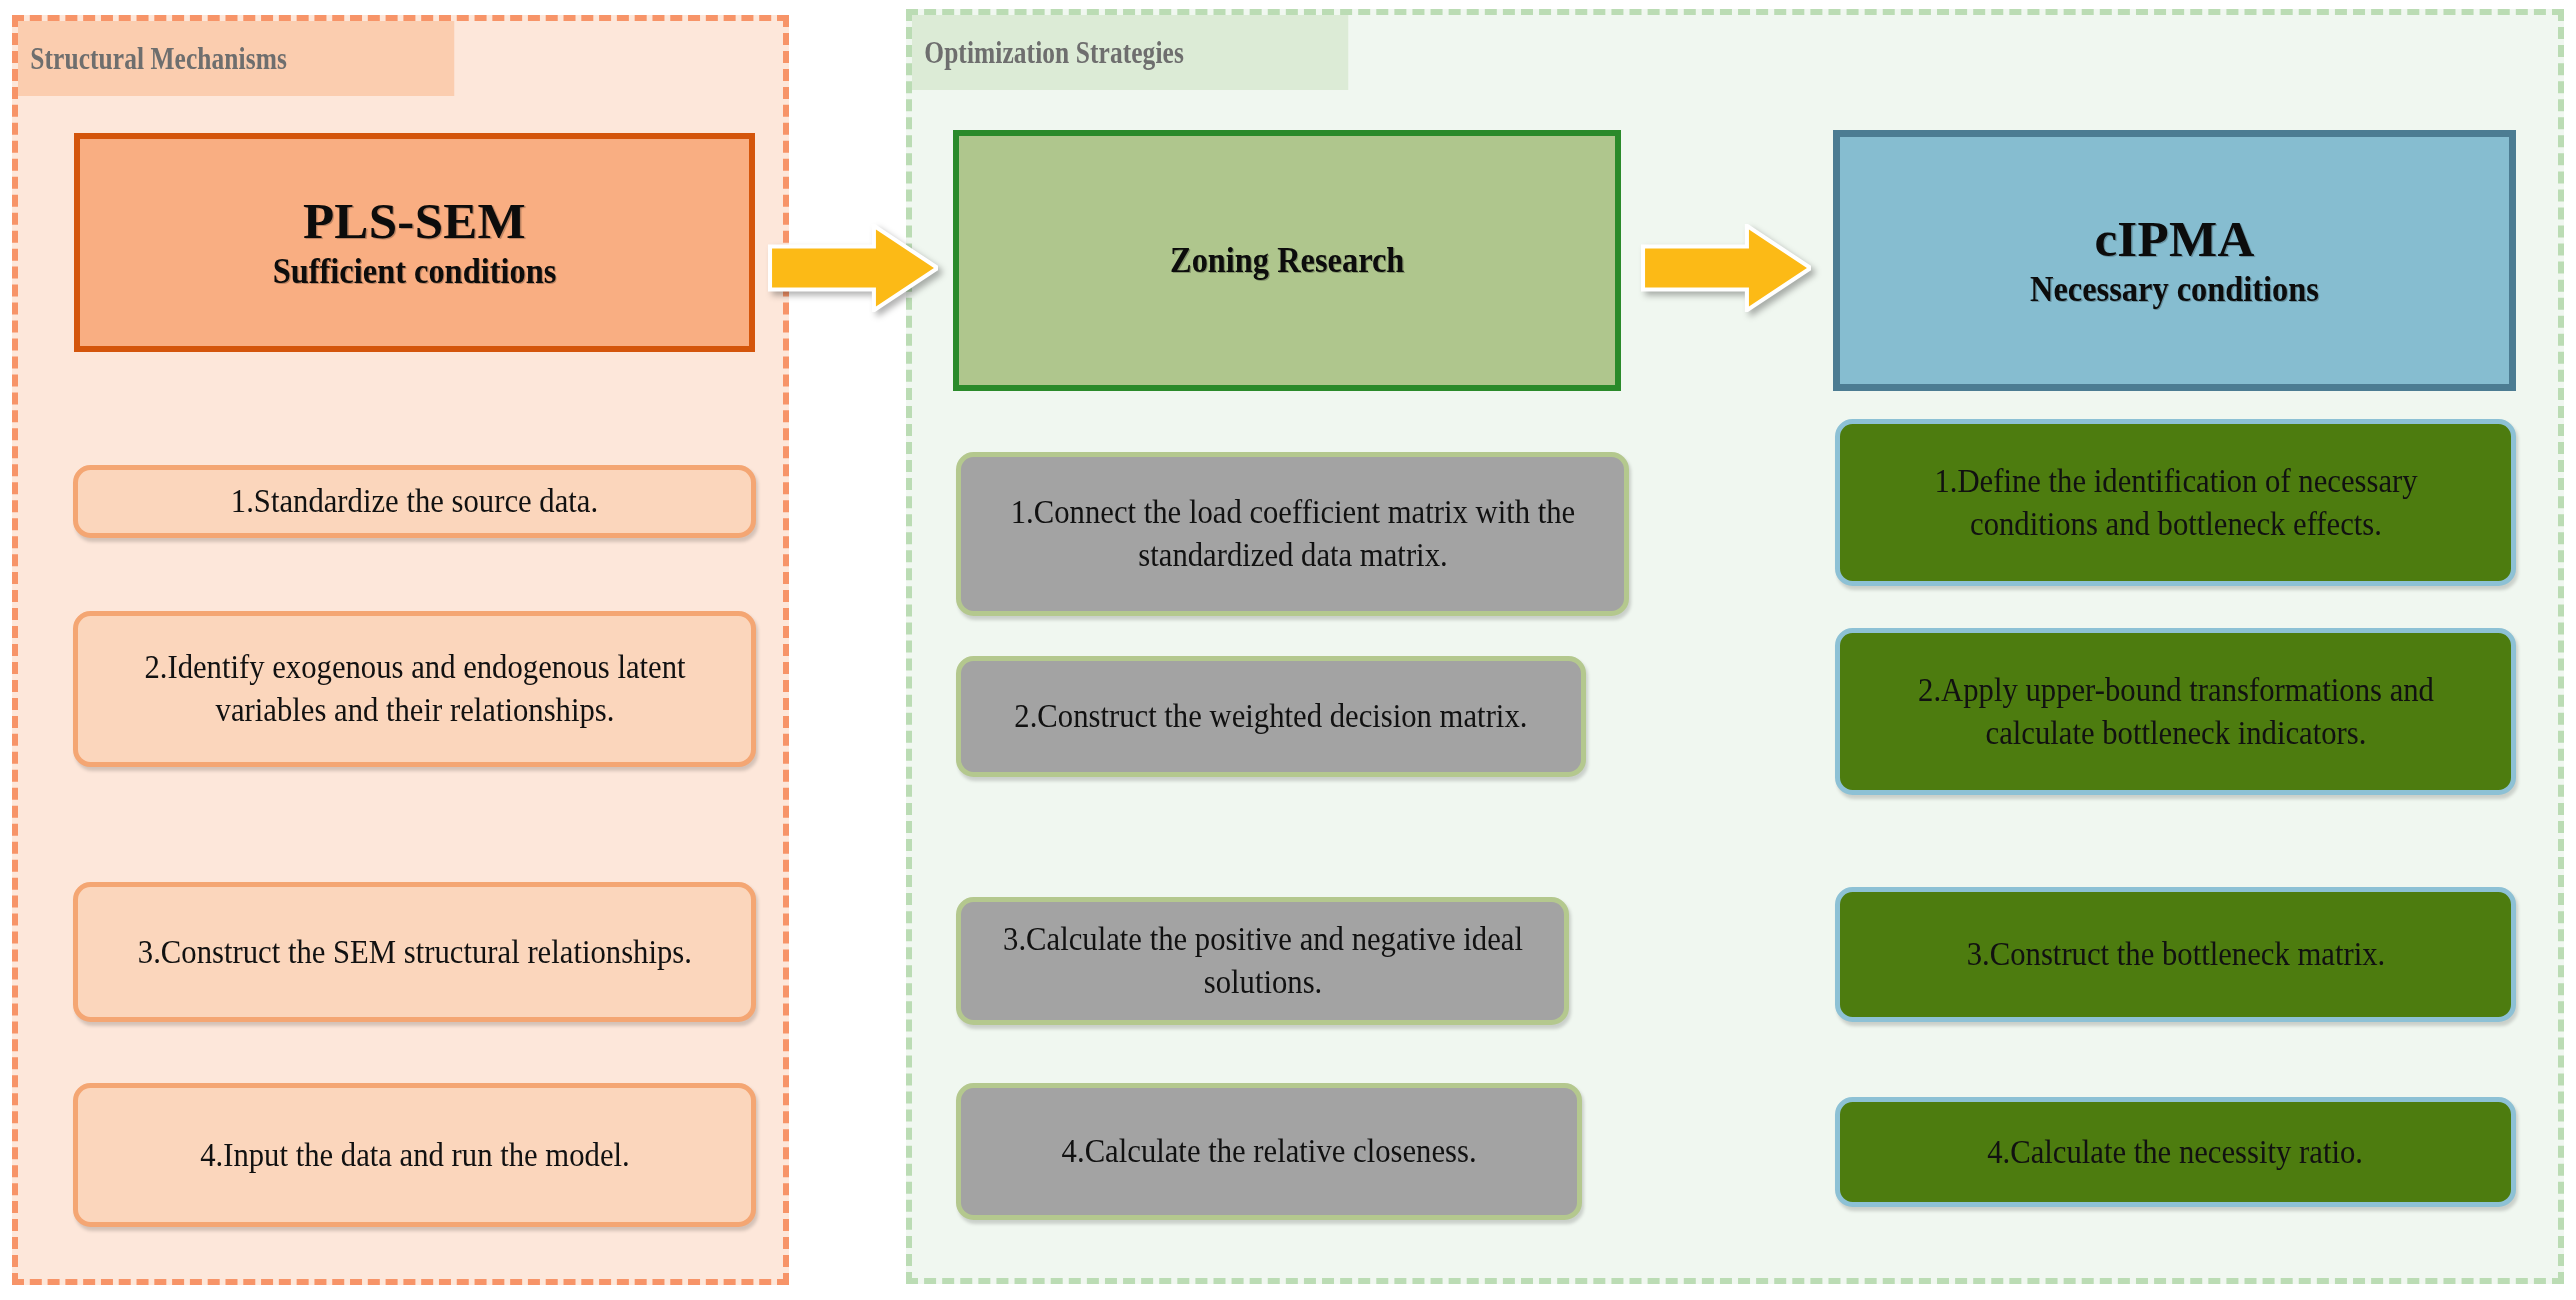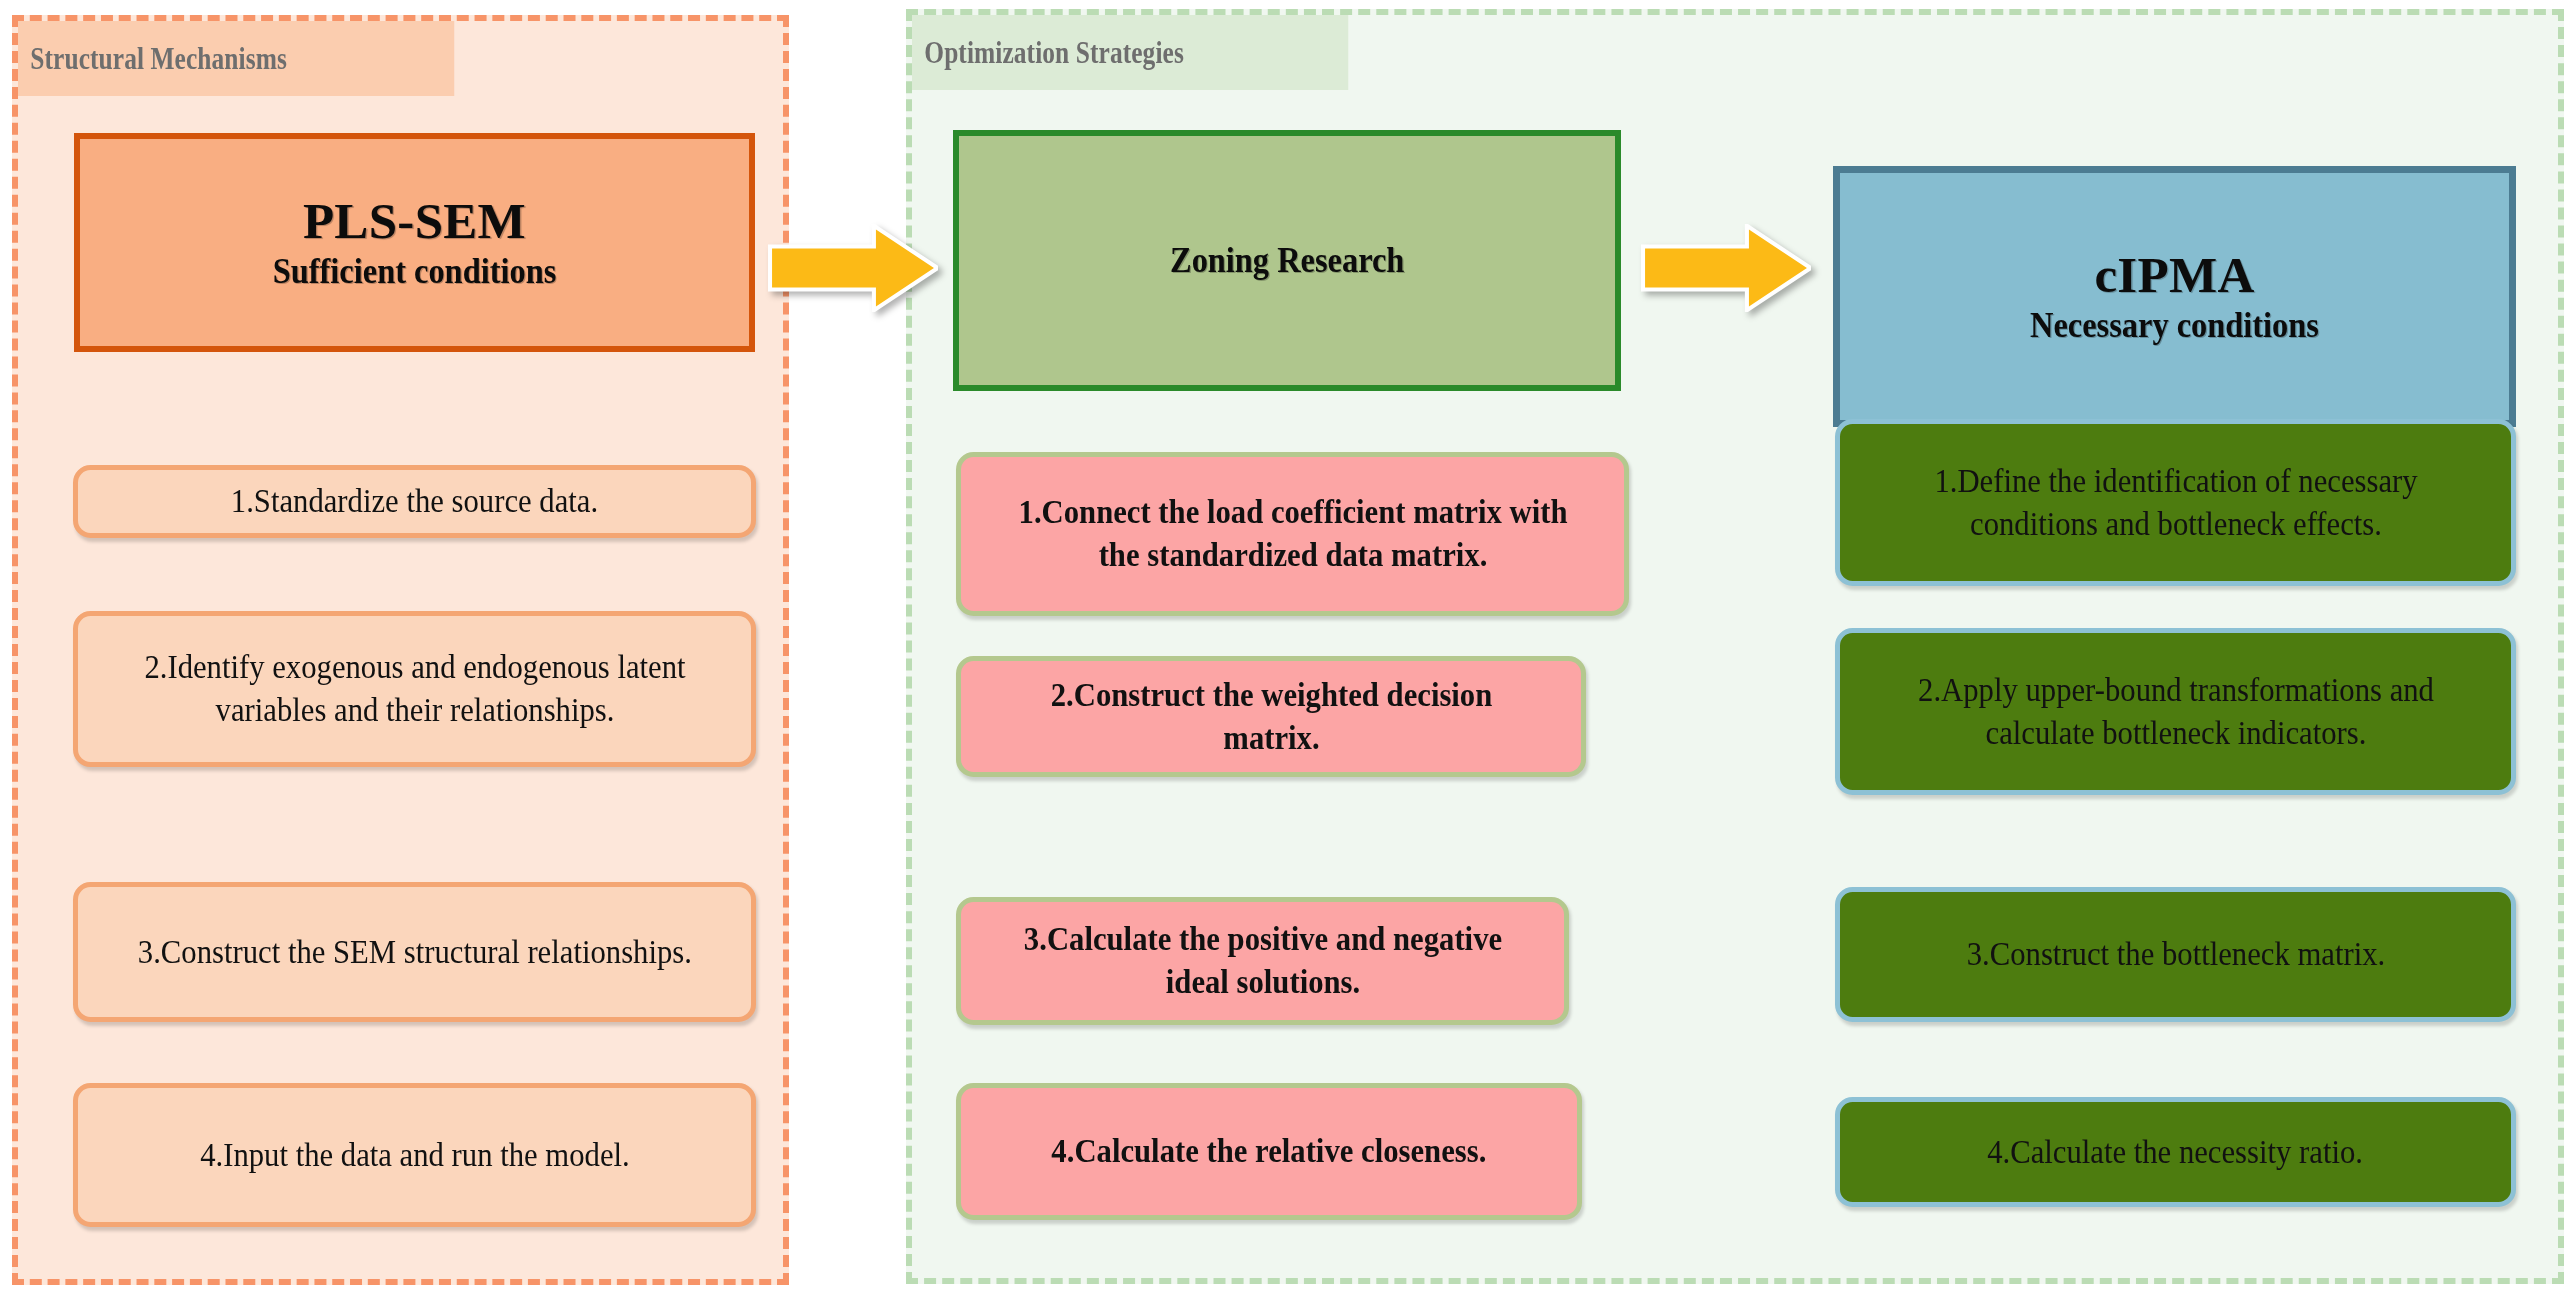--- a/index.html
+++ b/index.html
@@ -41,40 +41,40 @@
              text-shadow:1.3px 1.3px 0.7px rgba(0,0,0,.25);}
   .hdr-sub{font-size:36px;font-weight:bold;color:#0c0c0c;
            transform:scaleX(0.90);transform-origin:center;
            text-shadow:1.3px 1.3px 0.7px rgba(0,0,0,.25);}
 
   #box-plssem{left:74px;top:133px;width:681px;height:219px;
               background:#F9AE82;border:6px solid #D4550B;}
   #box-oltopsis{left:953px;top:130px;width:668px;height:261px;
               background:#AFC68D;border:6px solid #2A8A2A;}
   #box-cipma{left:1833px;top:130px;width:683px;height:261px;
-              background:#86BDD0;border:7.4px solid #4C7C92;margin-top:36px;}
+              background:#86BDD0;border:7.4px solid #4C7C92;}
 
   
   .arrow{position:absolute;width:170px;height:88px;
          filter:drop-shadow(4px 4.7px 3.4px rgba(0,0,0,.30));}
   #arrow-1{left:768px;top:224px;}
   #arrow-2{left:1641px;top:224px;}
 
   
   .step{
     position:absolute;box-sizing:border-box;
     display:flex;align-items:center;justify-content:center;
     text-align:center;border-radius:17.5px;
     font-size:33px;color:#111;line-height:1.30;
     padding:4px 17.5px;
     box-shadow:2px 3.4px 3.4px rgba(0,0,0,.16);
   }
   .step span{display:block;transform:scaleX(0.93);transform-origin:center;}
   .step.orange{background:#FBD6BC;border:5.4px solid #F4A673;}
-  .step.green {background:#fca5a5;border:5.4px solid #B4C88E;font-weight:bold;}
+  .step.green {background:#a3a3a3;border:5.4px solid #B4C88E;}
   .step.blue  {background:#4d7c0f;border:5.4px solid #8DC1D5;}
 
   
   #step-o1{left:73px;top:465px; width:683px;height:73px;}
   #step-o2{left:73px;top:611px; width:683px;height:156px;}
   #step-o3{left:73px;top:882px;width:683px;height:140px;}
   #step-o4{left:73px;top:1083px;width:683px;height:144px;}
 
   
   #step-g1{left:956px;top:452px; width:673px;height:164px;}

